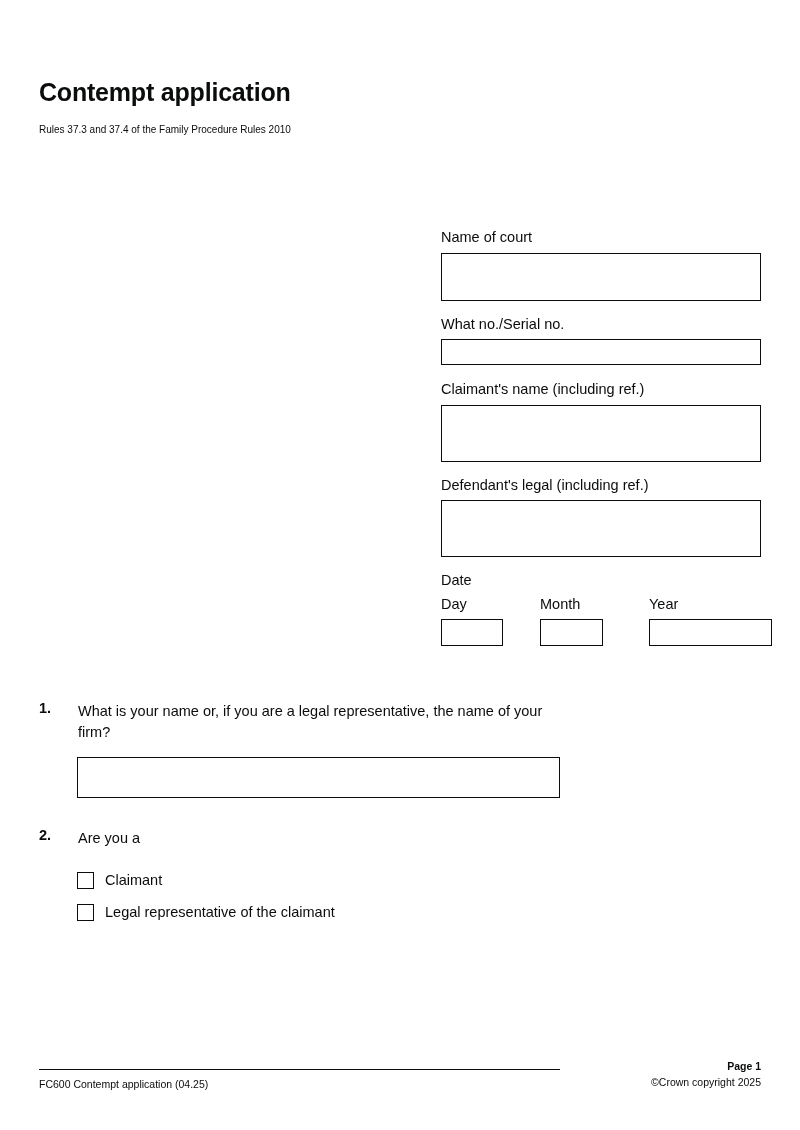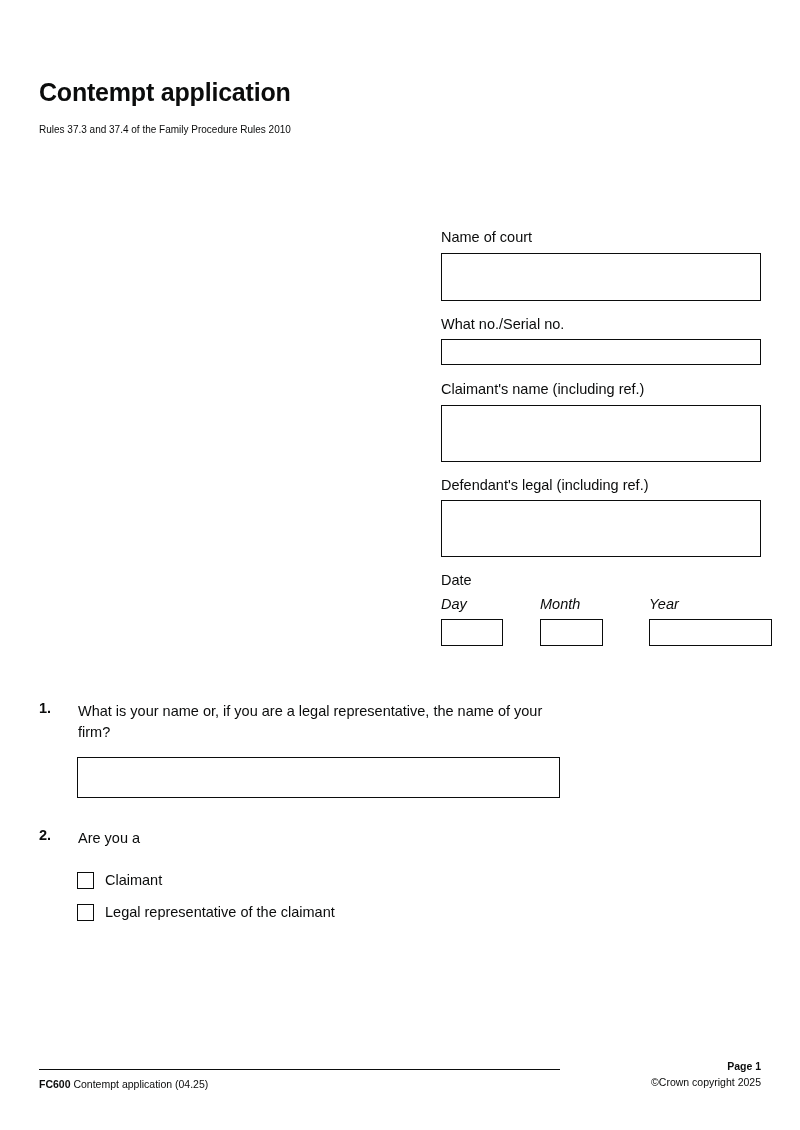--- a/index.html
+++ b/index.html
@@ -85,21 +85,20 @@
     position: relative;
     height: 46px;
     width: 321px;
   }
   .date-col { position: absolute; top: 0; }
   .date-col .sub-label {
     font-size: 14.5px;
     display: block;
     margin-bottom: 5px;
     line-height: 1.2;
-    font-style: italic;
   }
   .date-input {
     border: 1px solid #0b0c0c;
     background: #ffffff;
     height: 27px;
     display: block;
     font-family: "Liberation Sans", sans-serif;
     font-size: 14px;
     padding: 0;
   }
@@ -182,21 +181,21 @@
     background: #0b0c0c;
   }
   .footer-left {
     position: absolute;
     left: 39px;
     top: 1078px;
     font-size: 10.5px;
     line-height: 1.3;
     white-space: nowrap;
   }
-  .footer-left .code { font-weight: bold; }
+  .footer-left .code { font-weight: normal; }
   .footer-right {
     position: absolute;
     right: 39px;
     top: 1058px;
     text-align: right;
     font-size: 10.5px;
     line-height: 1.55;
   }
   .footer-right .page-num { font-weight: bold; display: block; }
   .footer-right .copyright { display: block; white-space: nowrap; }

